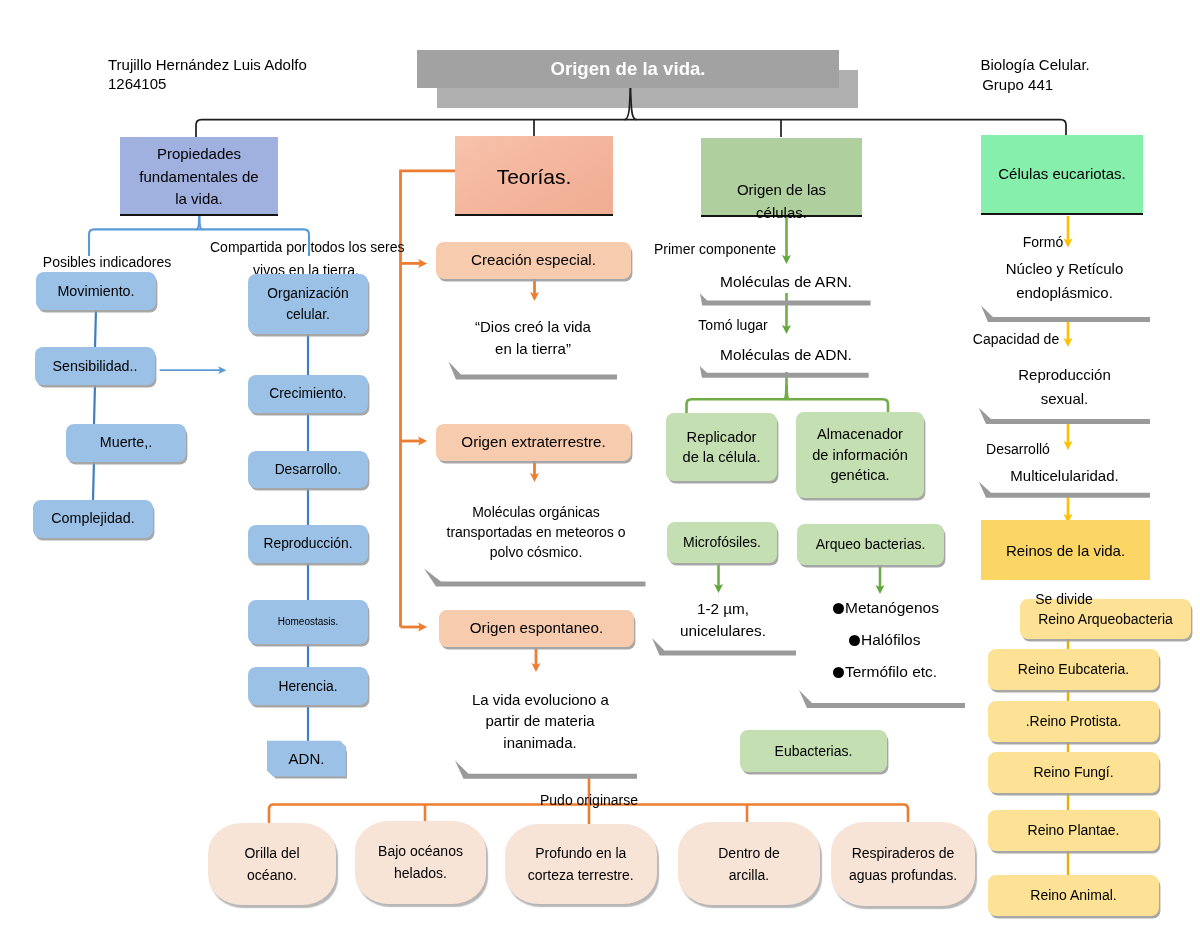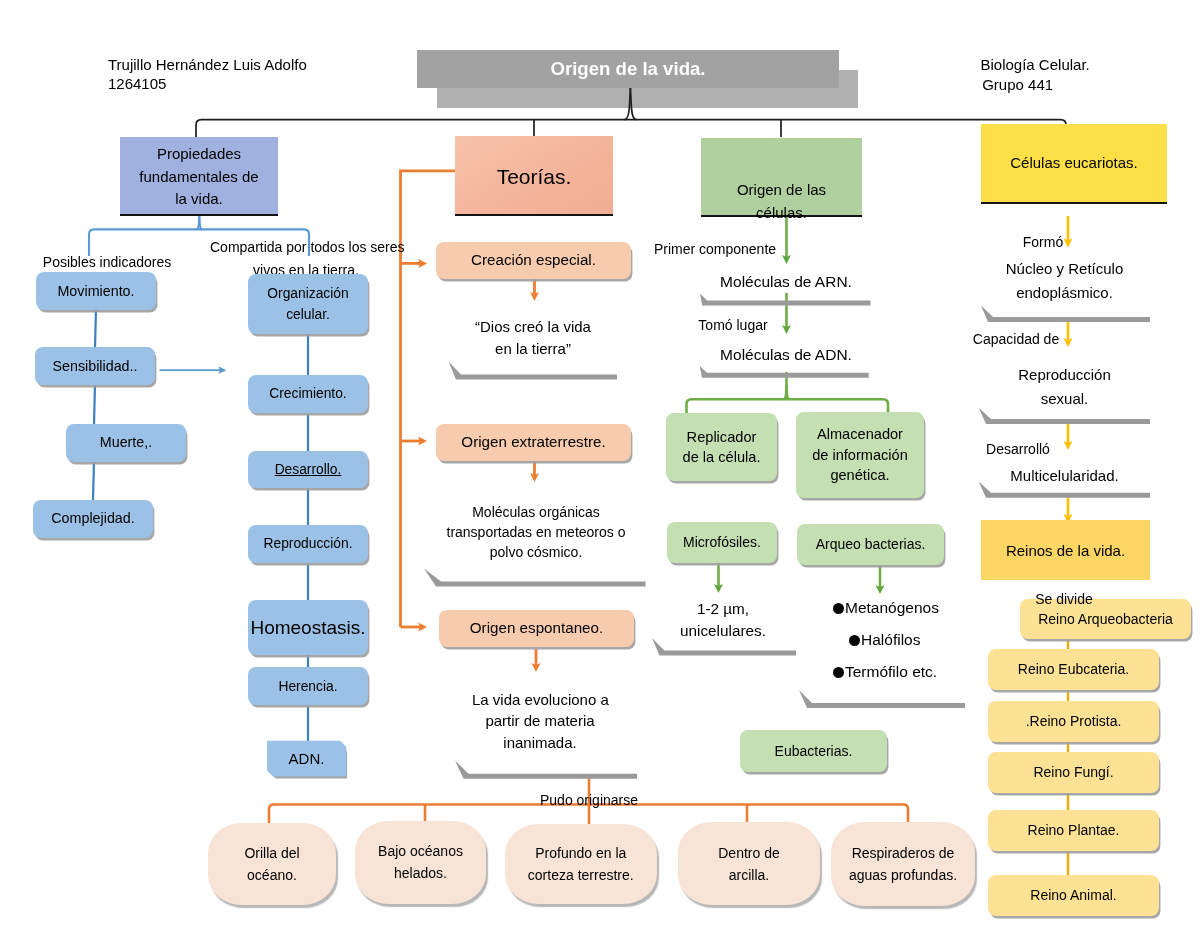--- a/index.html
+++ b/index.html
@@ -159,21 +159,21 @@
 <div class="hbox" style="left:120px;top:136.5px;width:158px;height:77.5px;background:#A0B0DF;">
   <span style="position:relative;top:1.5px;">Propiedades<br>fundamentales de<br>la vida.</span>
 </div>
 <div class="hbox" style="left:455px;top:136px;width:158px;height:78px;font-size:21px;
             background:linear-gradient(150deg,#F8C2AB 0%,#F4B69D 50%,#F0AD93 100%);">
   <span style="position:relative;top:2px;">Teorías.</span>
 </div>
 <div class="hbox" style="left:701px;top:137.5px;width:161px;height:77.5px;background:#AFD09E;">
   <span style="position:relative;top:1.5px;margin-top:48px;">Origen de las<br>células.</span>
 </div>
-<div class="hbox" style="left:981px;top:124px;width:186px;height:78px;background:#fde047;">
+<div class="hbox" style="left:981px;top:135px;width:162px;height:78px;background:#86efac;">
   <span>Células eucariotas.</span>
 </div>
 
 <div class="cap" style="left:27px;top:252px;width:160px;">
   <span>Posibles indicadores</span></div>
 <div class="cap" style="left:210px;top:236px;width:192px;line-height:22.5px;">
   <span>Compartida por todos los seres<br>vivos en la tierra.</span></div>
 
 <div class="rbox" style="left:36px;top:272px;width:120px;height:38px;background:#9BC2E6;font-size:14.3px;">
       <span>Movimiento.</span>
@@ -187,27 +187,27 @@
 <div class="rbox" style="left:33px;top:499.5px;width:120px;height:38px;background:#9BC2E6;font-size:14.3px;">
       <span>Complejidad.</span>
     </div>
 
 <div class="rbox" style="left:248px;top:273.5px;width:120px;height:60px;background:#9BC2E6;font-size:13.8px;line-height:21px;">
       <span>Organización<br>celular.</span>
     </div>
 <div class="rbox" style="left:248px;top:374.5px;width:120px;height:38.5px;background:#9BC2E6;font-size:13.8px;line-height:21px;">
       <span>Crecimiento.</span>
     </div>
-<div class="rbox" style="left:248px;top:451px;width:120px;height:37px;background:#9BC2E6;font-size:13.8px;line-height:21px;text-decoration:underline;">
+<div class="rbox" style="left:248px;top:451px;width:120px;height:37px;background:#9BC2E6;font-size:13.8px;line-height:21px;">
       <span>Desarrollo.</span>
     </div>
 <div class="rbox" style="left:248px;top:525px;width:120px;height:37.5px;background:#9BC2E6;font-size:13.8px;line-height:21px;">
       <span>Reproducción.</span>
     </div>
-<div class="rbox" style="left:248px;top:599.5px;width:120px;height:55px;background:#9BC2E6;font-size:19px;line-height:21px;">
+<div class="rbox" style="left:248px;top:599.5px;width:120px;height:44px;background:#9BC2E6;font-size:10px;line-height:21px;">
       <span>Homeostasis.</span>
     </div>
 <div class="rbox" style="left:248px;top:667px;width:120px;height:38px;background:#9BC2E6;font-size:13.8px;line-height:21px;">
       <span>Herencia.</span>
     </div>
 <div class="a" style="left:263px;top:737px;width:92px;height:48px;">
   <svg width="92" height="48" viewBox="0 0 92 48" style="position:absolute;left:0;top:0;">
     <path d="M6,7.8 L77.2,7.8 L84,14.4 L84,41.6 L12.8,41.6 L6,35 Z" fill="#A3A3A3"></path>
     <path d="M4,3.8 L77.2,3.8 L83.2,9.8 L83.2,39.6 L10,39.6 L4,33.6 Z" fill="#9BC2E6"></path>
   </svg>

